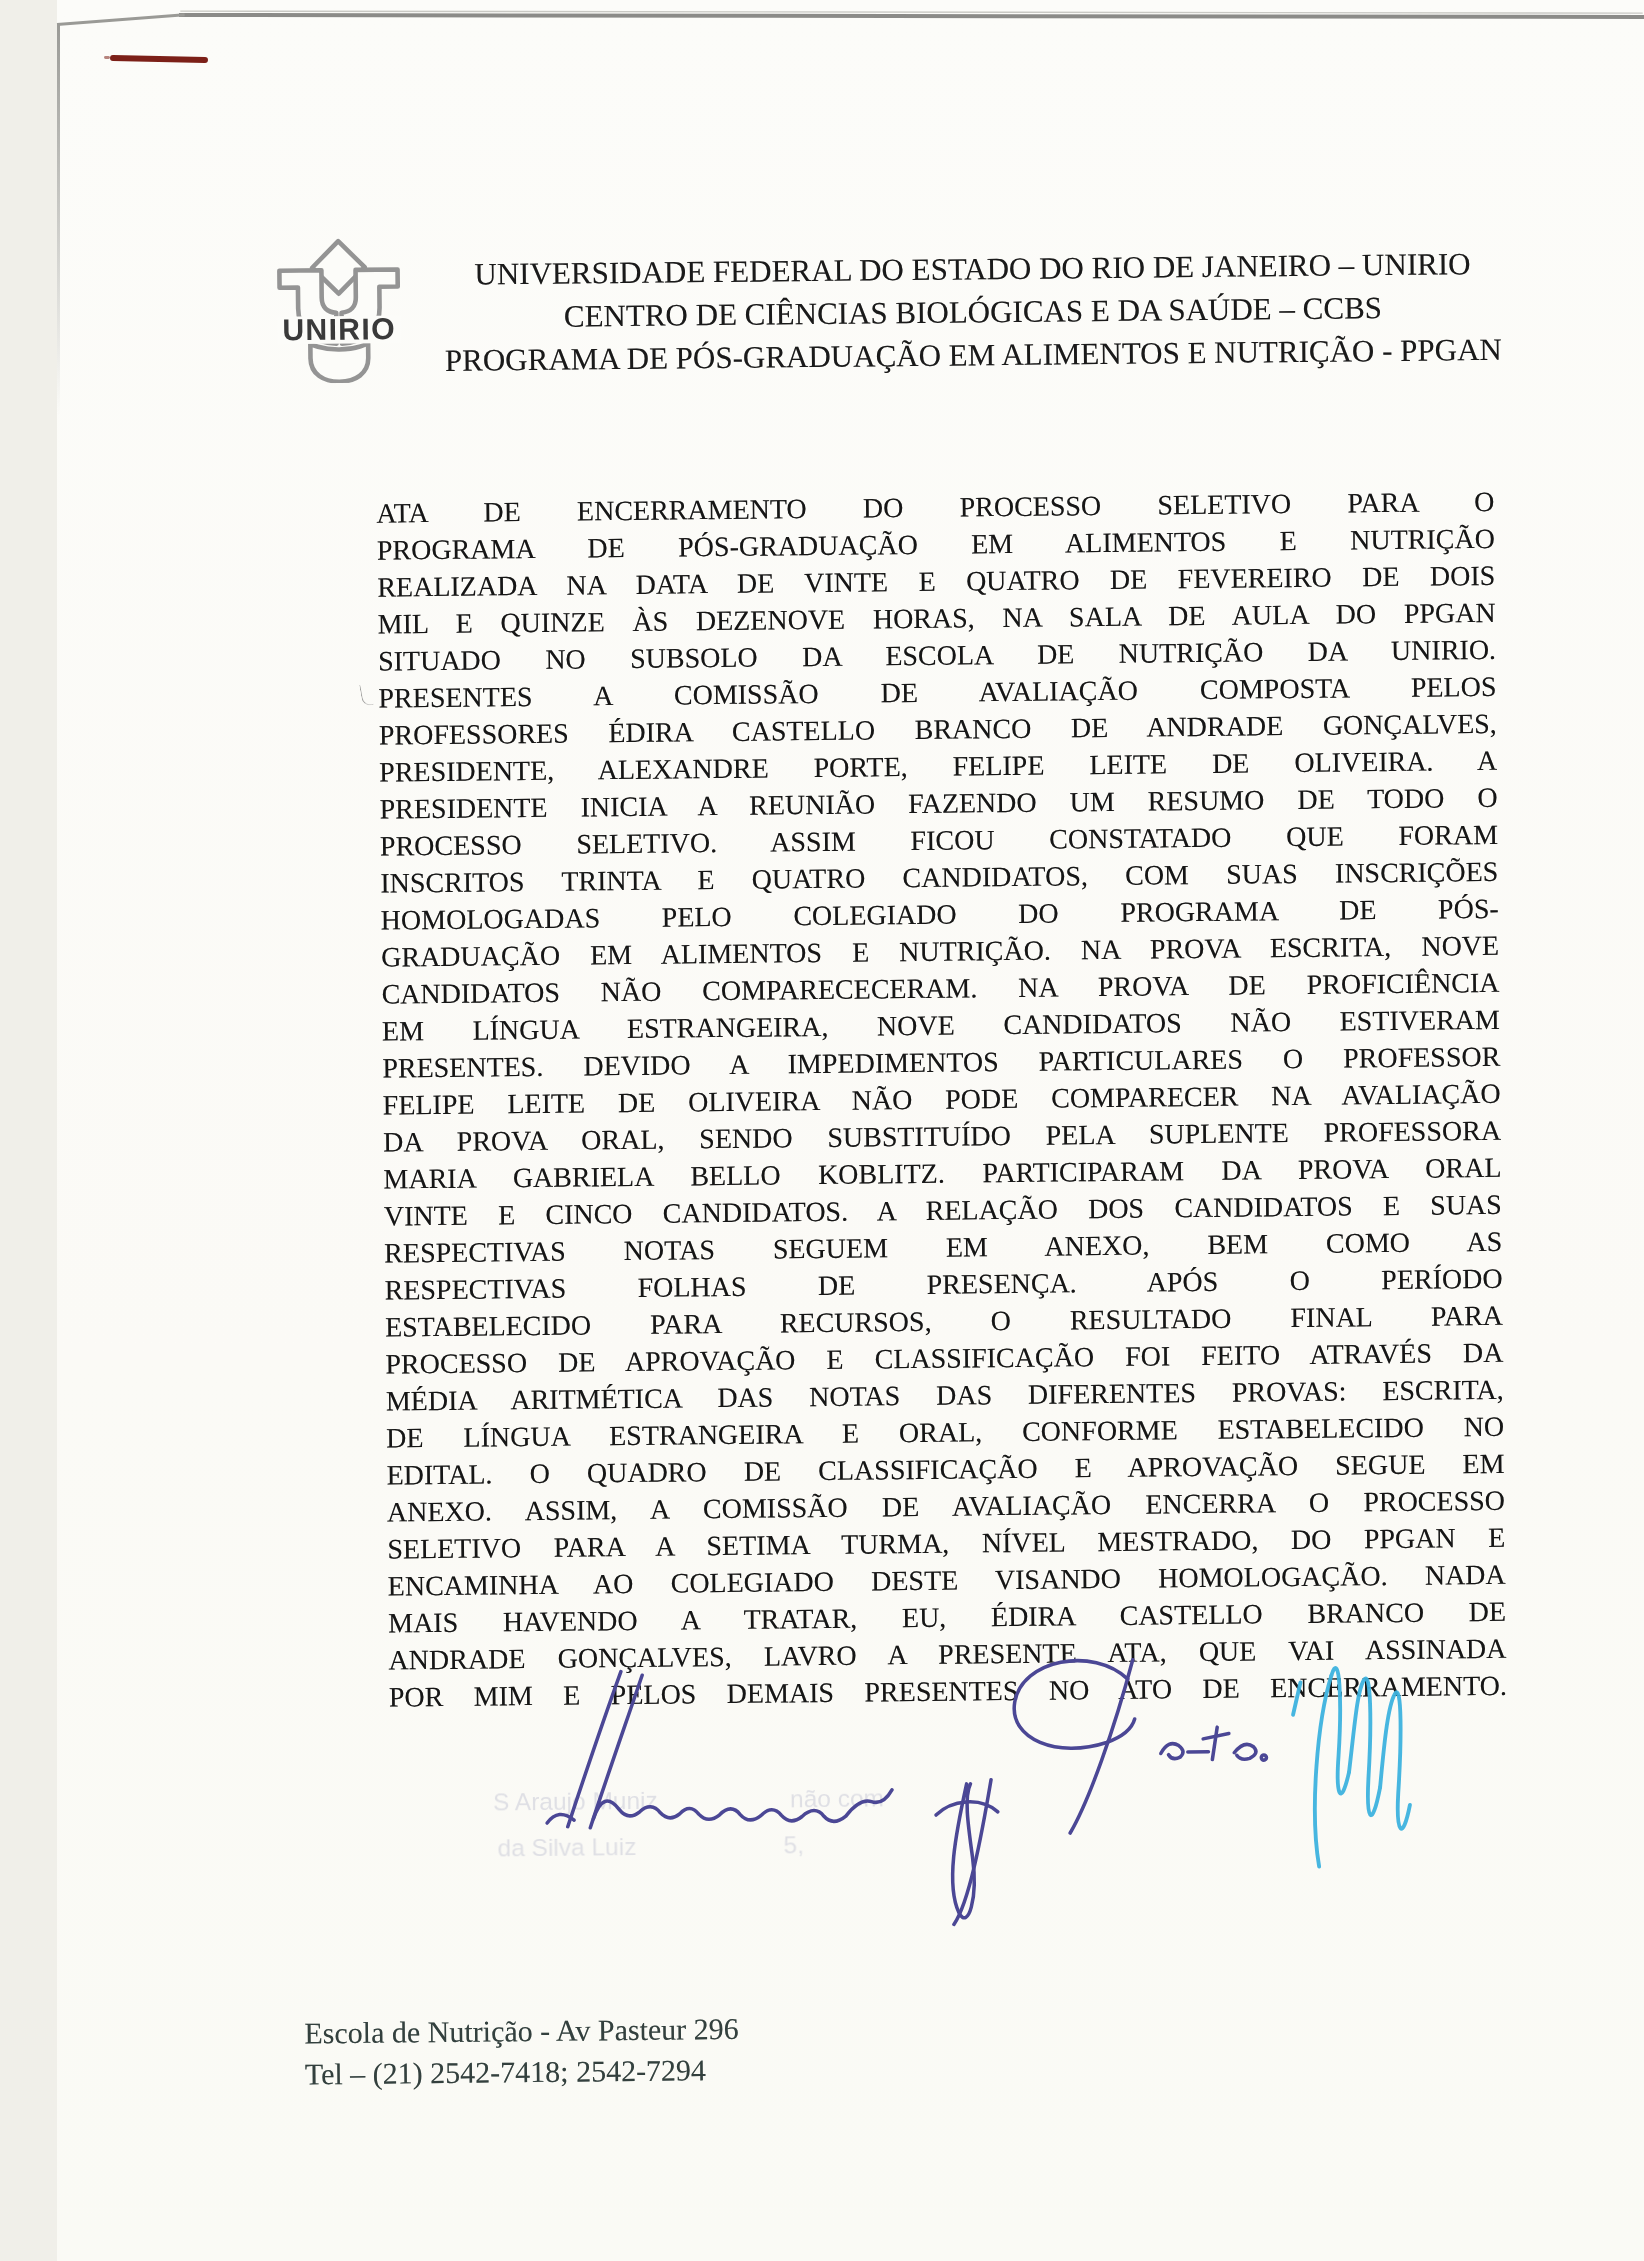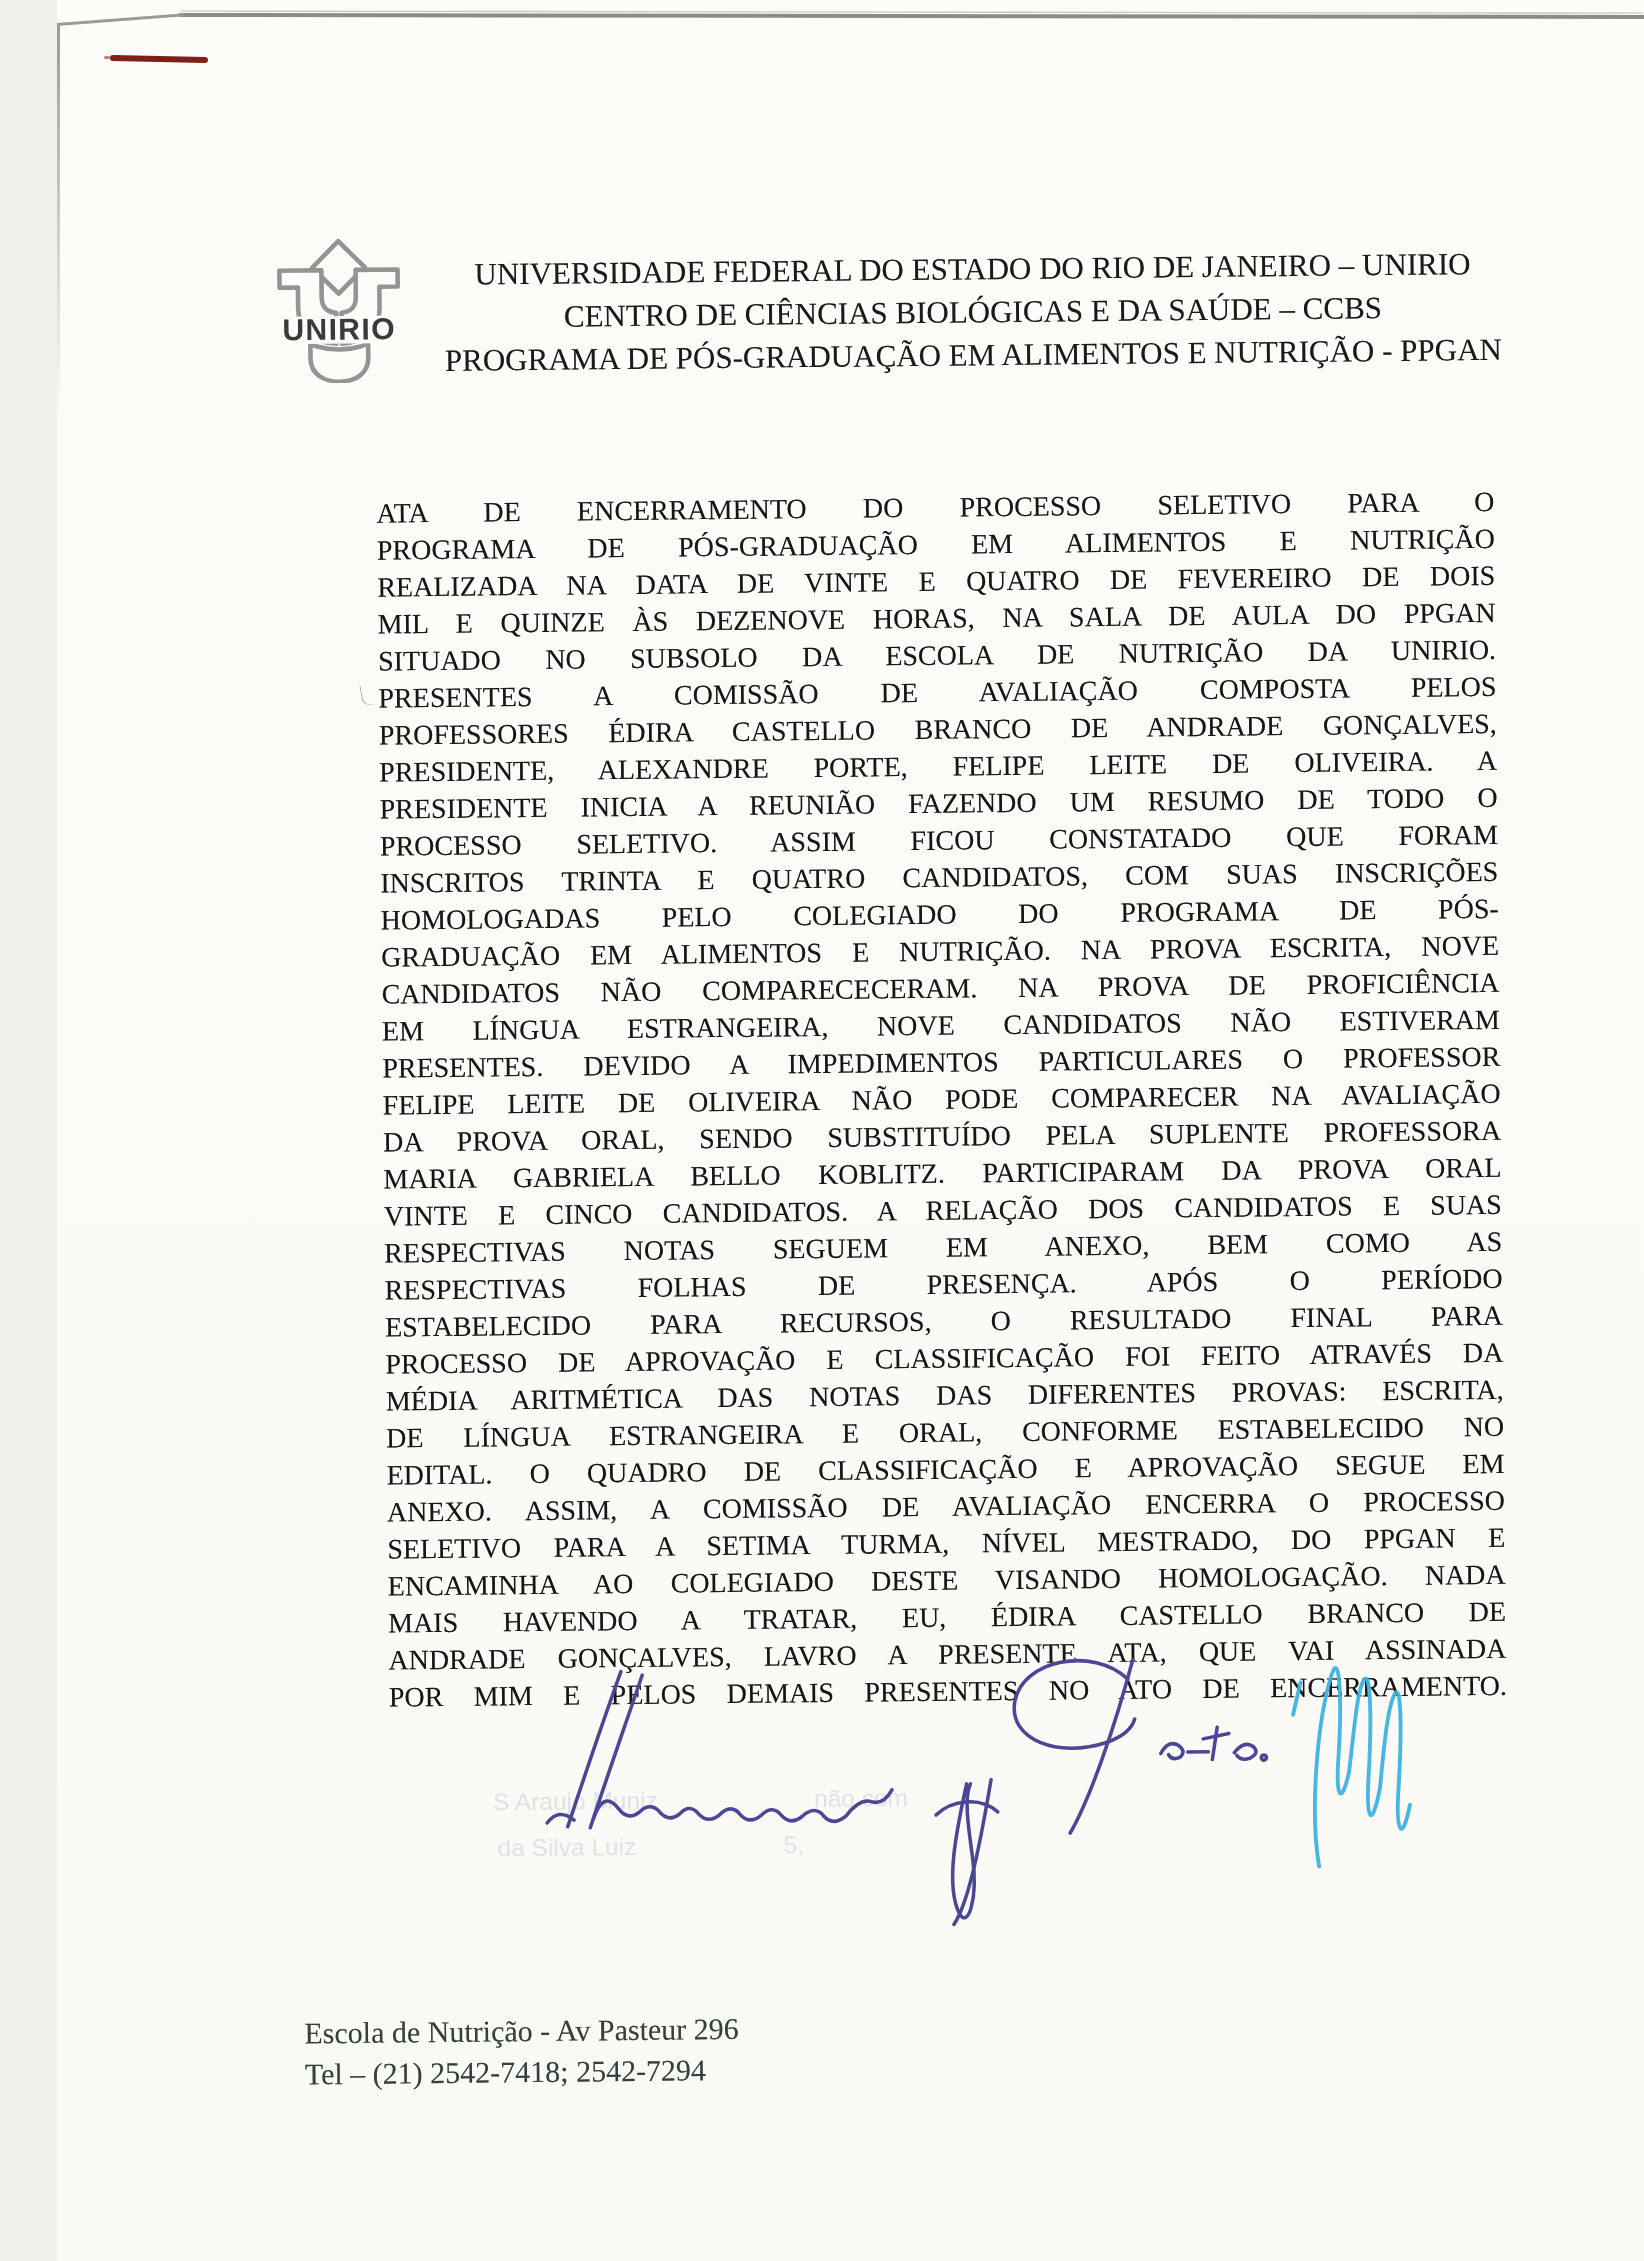--- a/index.html
+++ b/index.html
@@ -32,21 +32,21 @@
           text-shadow:0 0 0.6px rgba(20,20,20,.35);white-space:nowrap;}
   
   .doc-body{position:absolute;left:383px;top:490px;width:1118px;
             font-size:28px;line-height:37px;color:#161616;
             text-shadow:0 0 0.6px rgba(15,15,15,.4);}
   .doc-line{text-align:justify;text-align-last:justify;}
   
   .bleed{position:absolute;font-family:"Liberation Sans","DejaVu Sans",sans-serif;
          font-size:24.5px;color:#5a5f93;opacity:.17;filter:blur(0.6px);white-space:nowrap;}
   .bleed.f1{left:486px;top:1785px;}
-  .bleed.f2{left:807px;top:1785px;}
+  .bleed.f2{left:783px;top:1785px;}
   .bleed.f3{left:490px;top:1831px;}
   .bleed.f4{left:776px;top:1831px;}
   
   .signatures{position:absolute;left:451px;top:1623px;width:966px;height:335px;}
   
   .footer{position:absolute;left:295px;top:2007px;font-size:30px;line-height:41px;
           color:#33403e;text-shadow:0 0 0.6px rgba(40,55,52,.35);}
   .logo-word{font-family:"Liberation Sans","DejaVu Sans",sans-serif;font-weight:bold;
              letter-spacing:2px;}
 </style>

